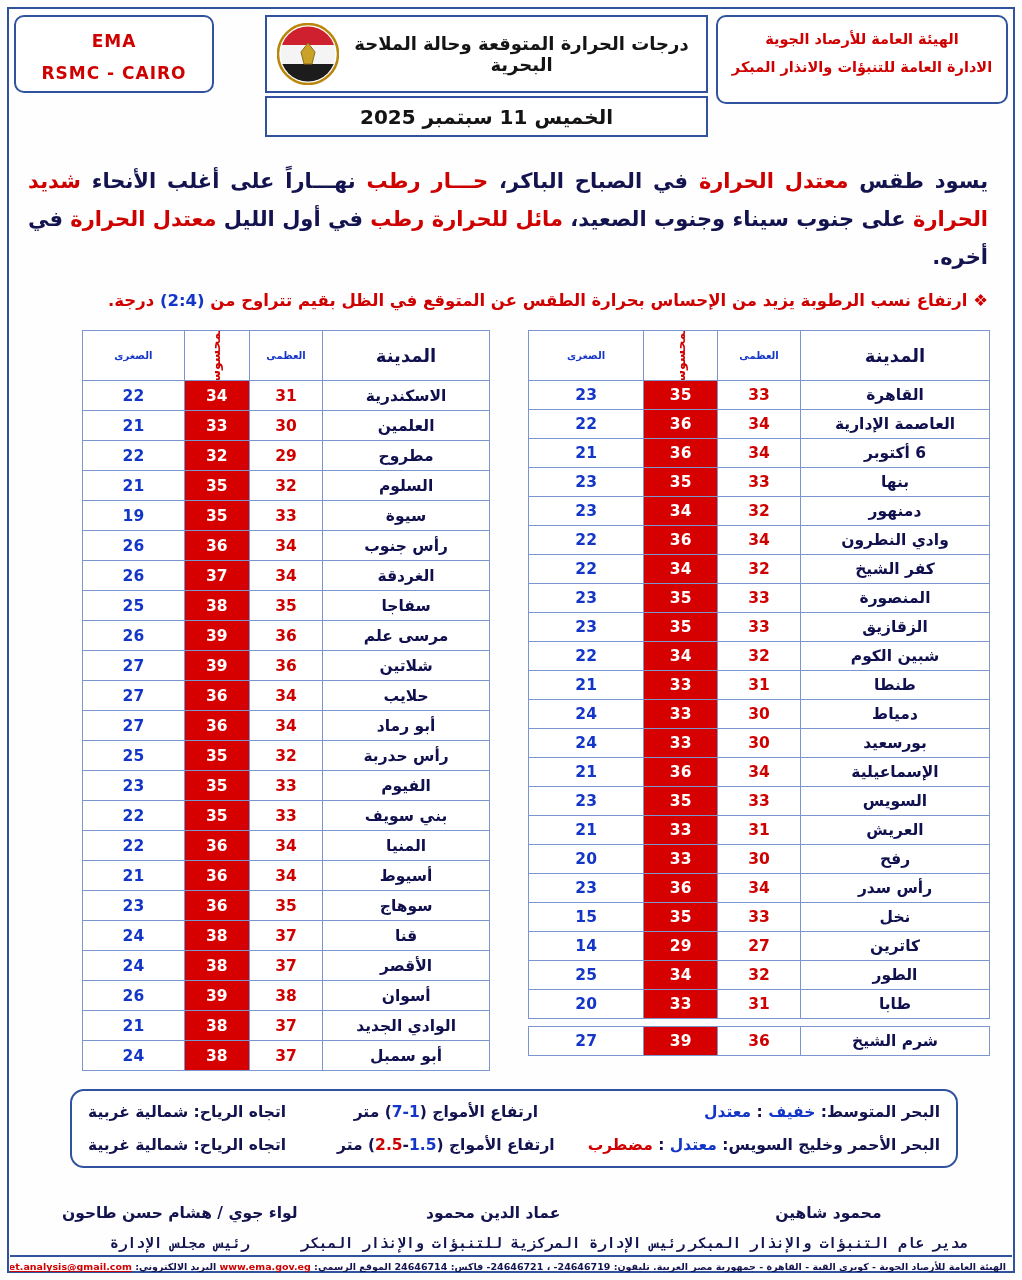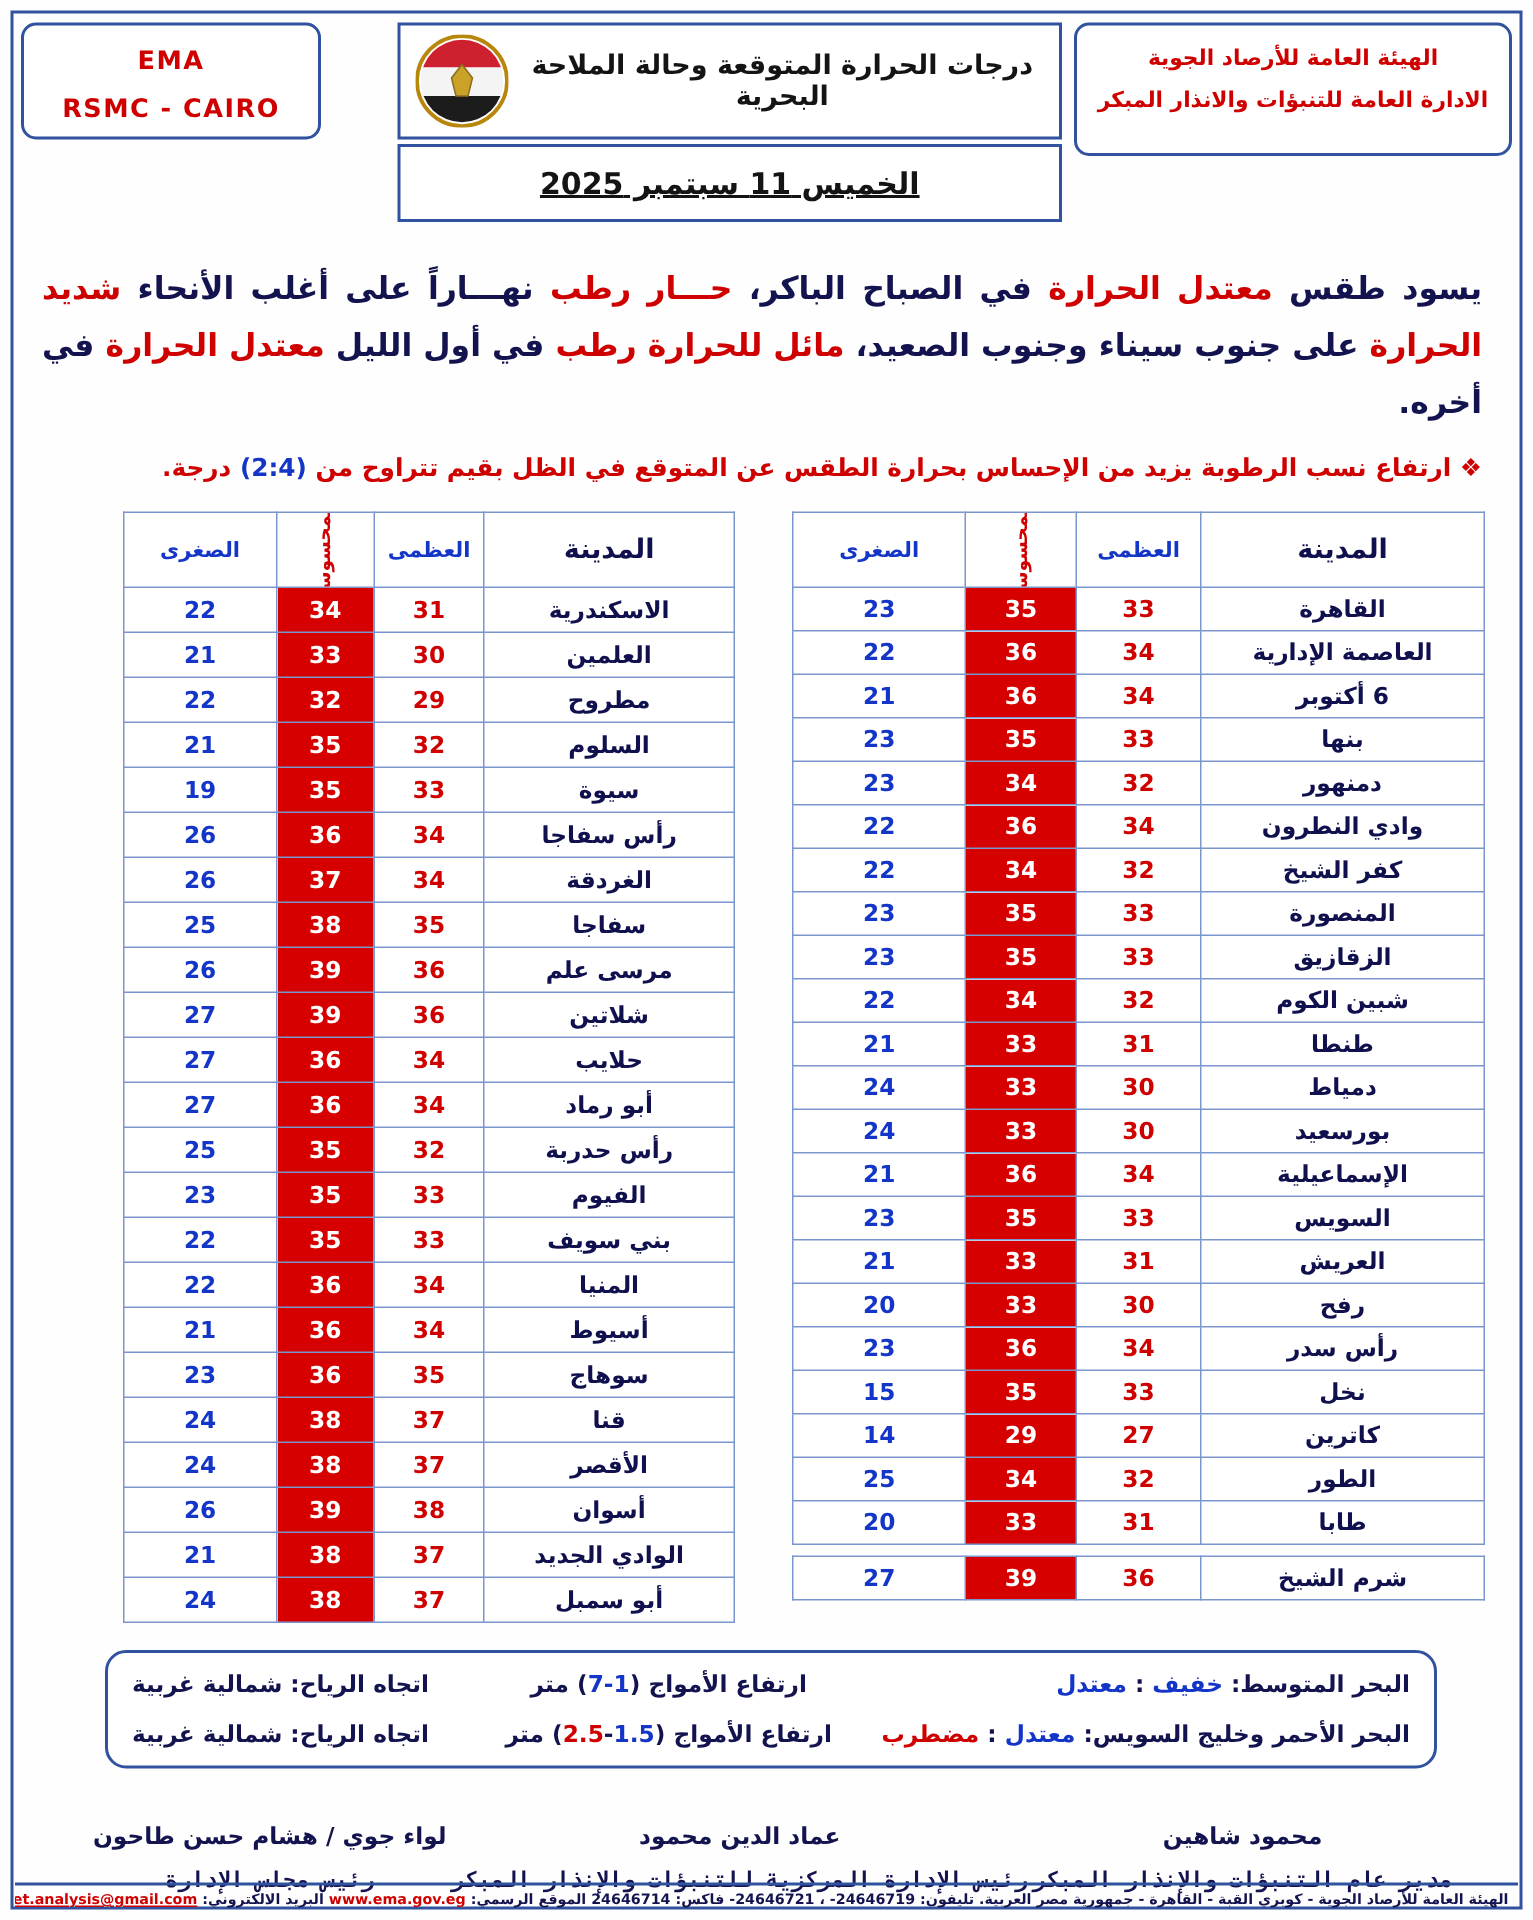--- a/index.html
+++ b/index.html
@@ -9,41 +9,41 @@
   .frame { position:absolute; inset:7px; border:2px solid #31539f; pointer-events:none; }
 
   
   .header { display:flex; align-items:flex-start; gap:8px; margin:15px 14px 0 14px; }
   .hbox { border:2.5px solid #31539f; border-radius:10px; text-align:center; font-weight:bold; background:#fff; }
   .authority-box { width:292px; height:89px; color:#cf0000; font-size:14.5px; line-height:1.95; padding:8px 4px; }
   .center-col { flex:1; display:flex; flex-direction:column; gap:3px;margin-left:43px; }
   .title-box { border:2px solid #31539f; height:78px; display:flex; align-items:center; gap:8px; padding:0 10px; background:#fff; }
   .doc-title { flex:1; text-align:center; font-size:18px; font-weight:bold; color:#141414; }
   .logo { width:62px; height:62px; flex:0 0 auto; }
-  .date-box { border:2px solid #31539f; height:52px; display:flex; align-items:center; justify-content:center; font-size:20px; font-weight:bold; color:#141414; background:#fff;text-decoration:underline; }
+  .date-box { border:2px solid #31539f; height:41px; display:flex; align-items:center; justify-content:center; font-size:20px; font-weight:bold; color:#141414; background:#fff; }
   .ema-box { width:200px; height:78px; color:#cf0000; font-size:17px; line-height:1.9; padding:8px 4px; direction:ltr; letter-spacing:1px; }
 
   
   .forecast { margin:26px 34px 0 28px; font-size:21px; font-weight:bold; line-height:1.8; text-align:justify; color:#13134f; }
   .note { margin:15px 34px 0 28px; font-size:16.5px; font-weight:bold; }
   .seg-dark { color:#13134f;margin-top:44px; }
   .seg-red  { color:#cf0000; }
   .seg-blue { color:#1436c8; }
   .u { text-decoration:underline; }
 
   
   .tables { display:flex; justify-content:space-between; align-items:flex-start; margin:20px 32px 0 82px; }
   .t-right { width:462px; }
   .t-left  { width:408px; }
   table { width:100%; border-collapse:collapse; table-layout:fixed; border:1.5px solid #4a6fb5; background:#fff; }
   th,td { border:1px solid #7b96cc; text-align:center; vertical-align:middle; overflow:hidden; }
   th { height:50px; }
   col.col-city { width:41%; } col.col-max { width:18%; } col.col-feels { width:16%; } col.col-min { width:25%; }
   .th-city { font-size:18px; color:#10104e; font-weight:bold; }
-  .th-max,.th-min { font-size:14px; color:#1436c8; font-weight:bold; }
+  .th-max,.th-min { font-size:10px; color:#1436c8; font-weight:bold; }
   .th-feels .rot { display:inline-block; transform:rotate(-90deg); white-space:nowrap; font-size:12.5px; color:#cf0000; font-weight:bold; }
   .t-right td { height:29px; } .t-left td { height:30px; }
   td { font-weight:bold; font-size:15.5px; }
   td.city { color:#10104e; }
   td.max { color:#cf0000; }
   td.feels { background:#d60000; color:#ffffff; }
   td.min { color:#1436c8; }
   .detached { margin-top:7px; }
 
   
@@ -310,21 +310,21 @@
               <td class="feels">35</td>
               <td class="min">21</td>
             </tr>
             <tr>
               <td class="city">سيوة</td>
               <td class="max">33</td>
               <td class="feels">35</td>
               <td class="min">19</td>
             </tr>
             <tr>
-              <td class="city">رأس سفاجا</td>
+              <td class="city">رأس جنوب</td>
               <td class="max">34</td>
               <td class="feels">36</td>
               <td class="min">26</td>
             </tr>
             <tr>
               <td class="city">الغردقة</td>
               <td class="max">34</td>
               <td class="feels">37</td>
               <td class="min">26</td>
             </tr>

